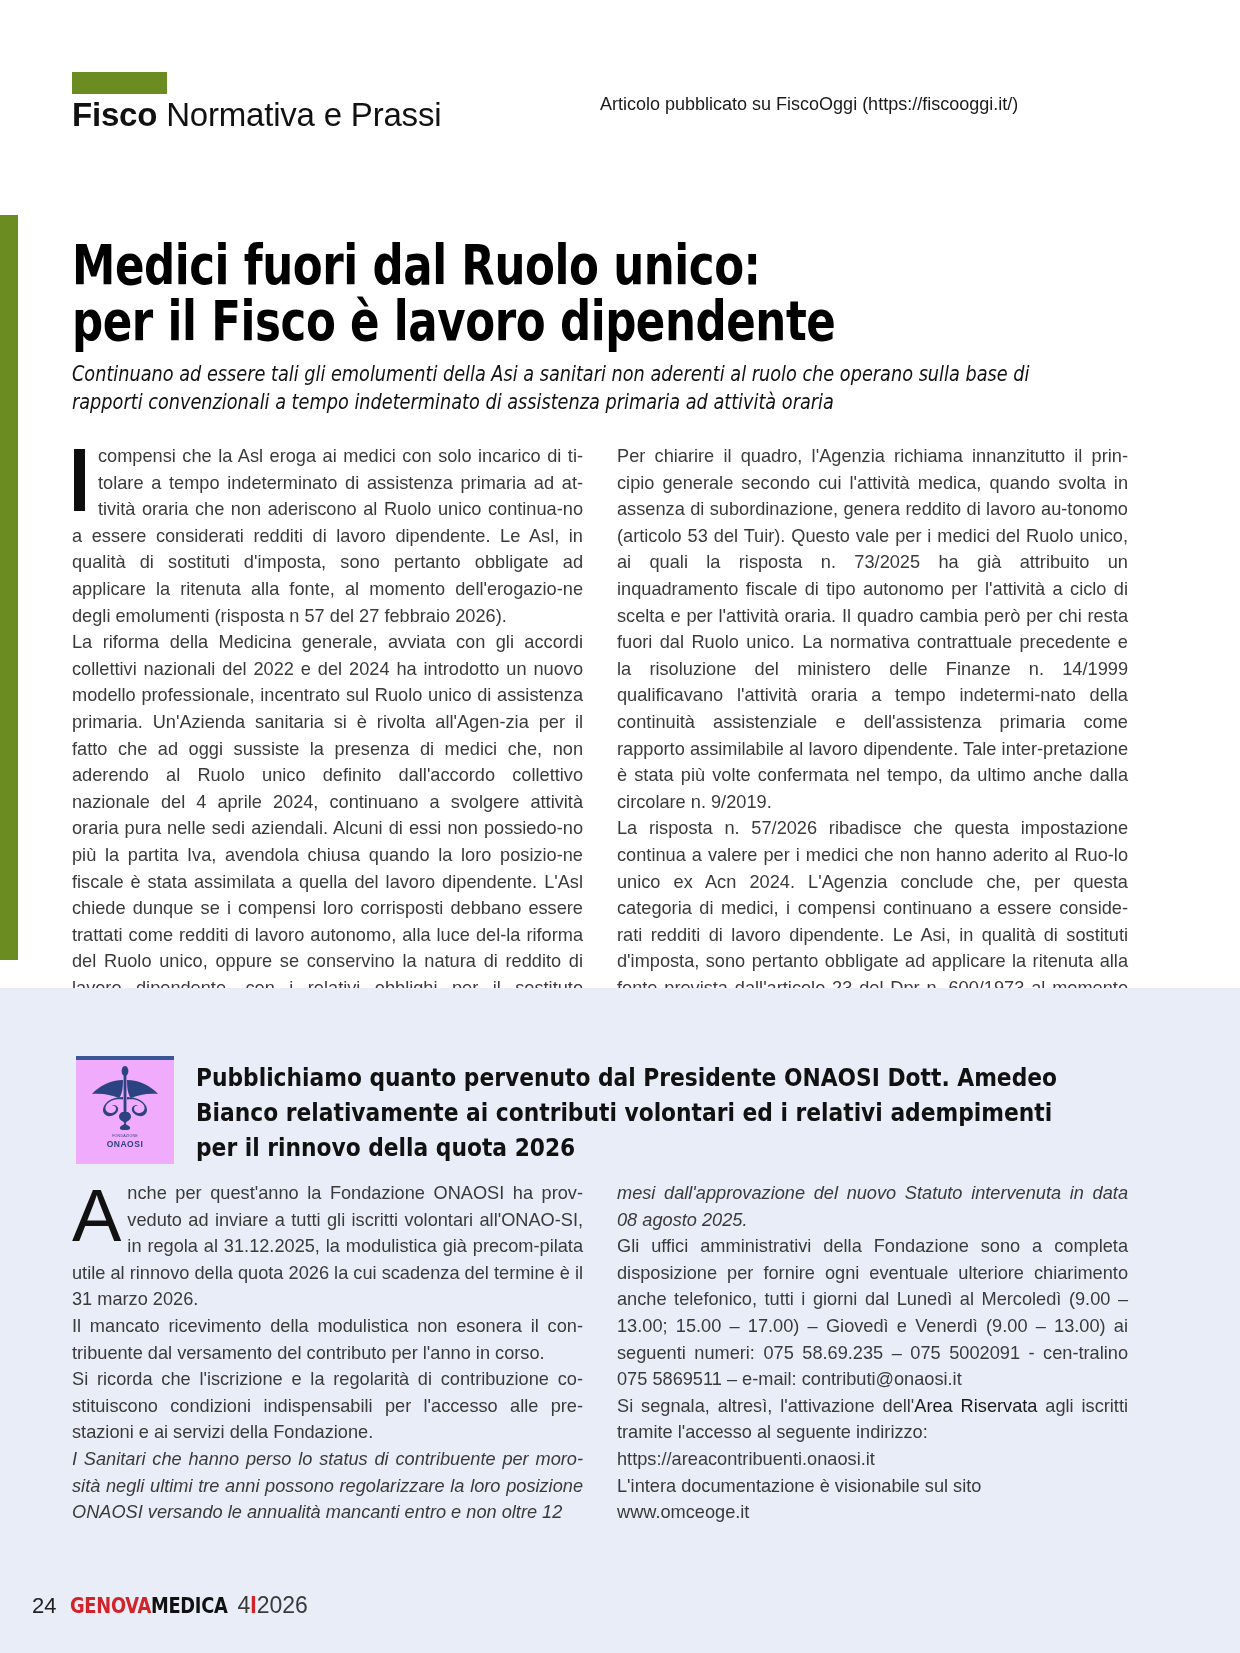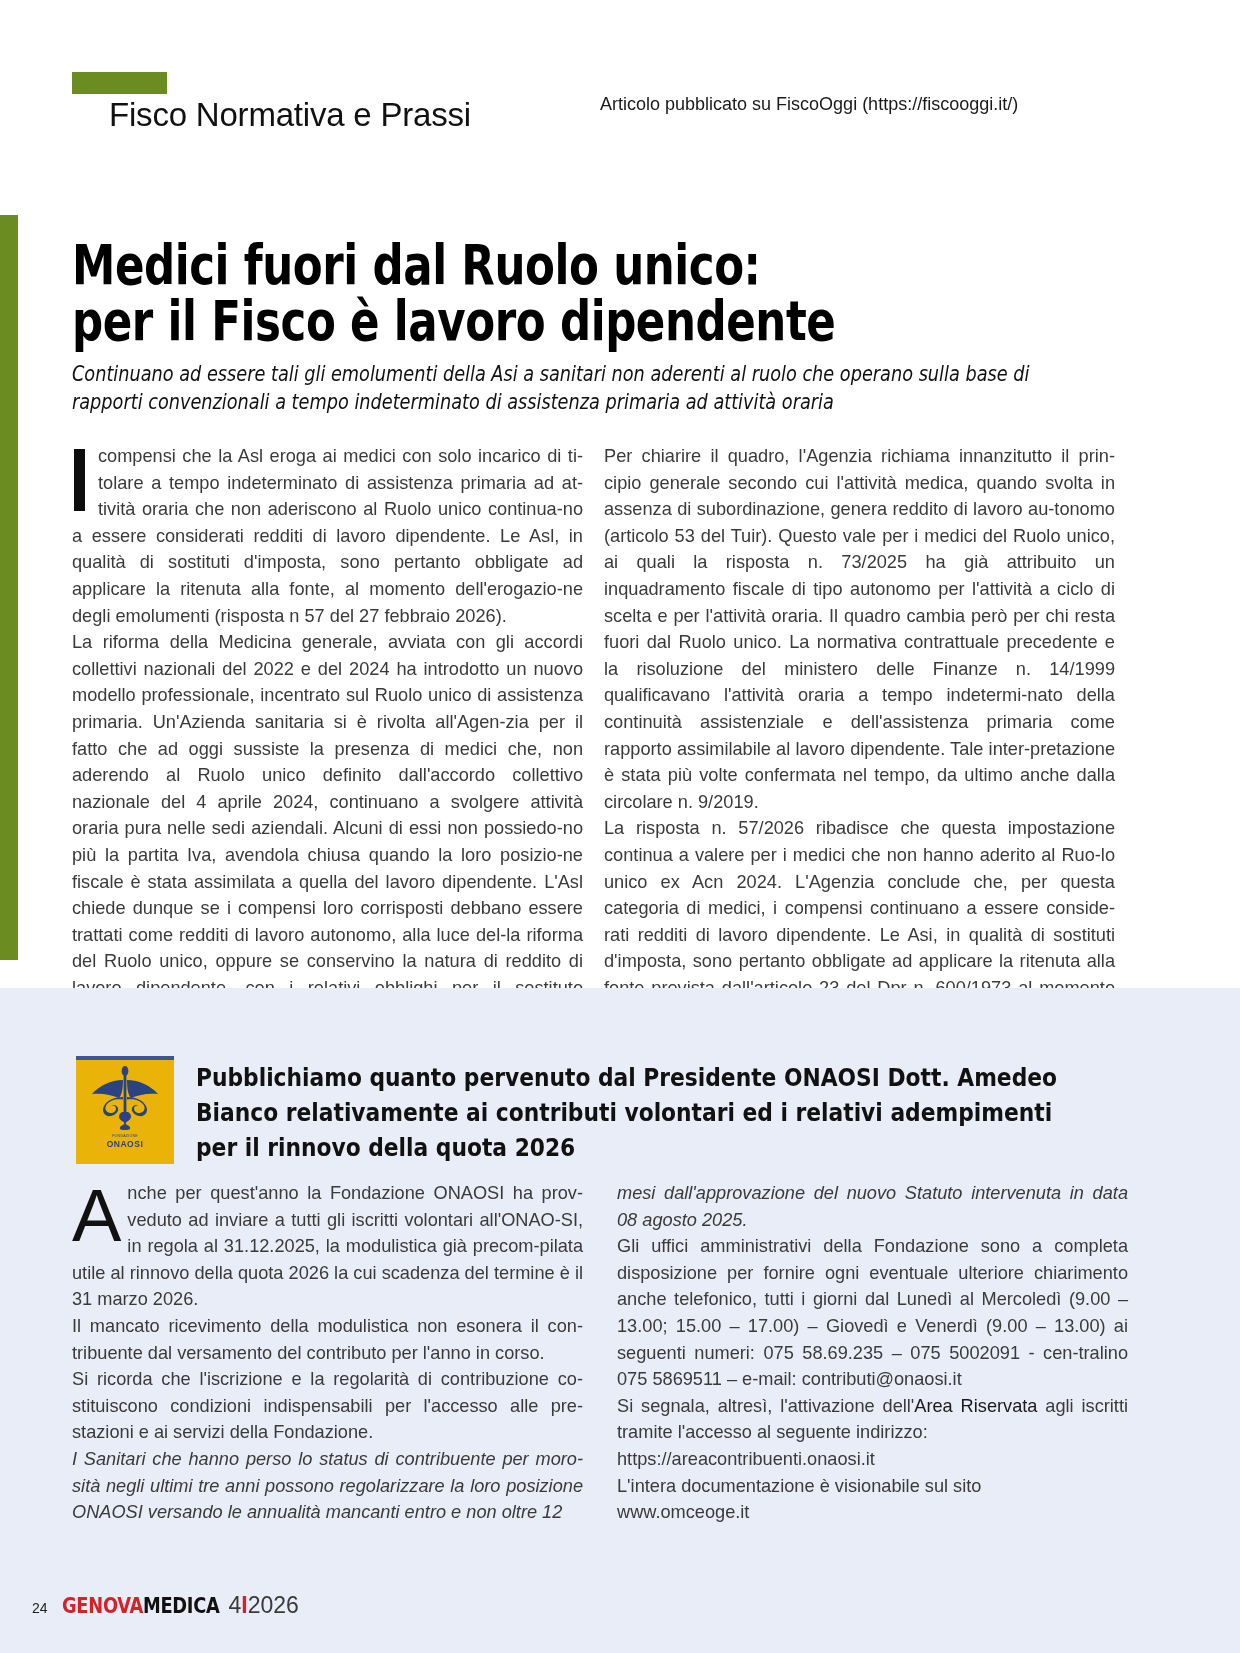--- a/index.html
+++ b/index.html
@@ -17,21 +17,21 @@
   
   .masthead{position:absolute;left:72px;top:72px;width:1090px;height:70px;}
   .green-chip{
     position:absolute;left:0;top:0;width:95px;height:22px;background:#6b8c21;
   }
   .section-title{
     position:absolute;left:0;top:24px;
     font-size:33px;font-weight:400;color:#111;letter-spacing:-0.2px;
     white-space:nowrap;
   }
-  .section-title b{font-weight:400;margin-left:37px;}
+  .section-title b{font-weight:700;}
   .source-line{
     position:absolute;left:528px;top:20px;width:560px;
     font-size:18px;line-height:25px;color:#1a1a1a;
   }
   
   .headline{
     position:absolute;left:72px;top:200px;width:1090px;
     font-size:55px;line-height:56px;font-weight:700;color:#000;
     font-family:"Liberation Sans Narrow","DejaVu Sans Condensed","Liberation Sans",sans-serif;
     transform:scaleX(0.88);transform-origin:left top;
@@ -41,41 +41,41 @@
   
   .standfirst{
     position:absolute;left:72px;top:360px;width:1056px;
     font-style:italic;font-size:20.5px;line-height:28px;color:#111;
     font-family:"Liberation Sans Narrow","DejaVu Sans Condensed","Liberation Sans",sans-serif;
     transform:scaleX(0.96);transform-origin:left top;
   }
   
   .article-cols{
     position:absolute;left:72px;top:443px;width:1056px;height:520px;
-    display:flex;gap:21px;
+    display:flex;gap:34px;
   }
   .col{width:511px;}
   .col p{
     margin:0;
     font-size:18.2px;line-height:26.6px;color:#3a3a3a;
     text-align:justify;
     hyphens:manual;
   }
   .dropbar{
     float:left;width:11px;height:62px;background:#0d0d0d;
     margin:6px 13px 0 2px;
   }
   
   .onaosi-panel{
     position:absolute;left:0;top:988px;width:1240px;height:665px;
     background:#e9edf7;
   }
   .logo-box{
     position:absolute;left:76px;top:1056px;width:98px;height:104px;
-    background:#eab308;border-top:4px solid #3b5697;
+    background:#f0abfc;border-top:4px solid #3b5697;
     display:flex;flex-direction:column;align-items:center;justify-content:flex-start;
   }
   .logo-box svg{display:block;margin-top:4px;}
   .logo-word{
     font-size:8.5px;letter-spacing:0.5px;color:#2c4382;font-weight:700;
     margin-top:1px;
   }
   .logo-word-sm{font-size:3.6px;color:#2c4382;letter-spacing:0.2px;margin-top:4px;}
   .onaosi-head{
     position:absolute;left:196px;top:1060px;width:930px;
@@ -95,21 +95,21 @@
   .dropcap-A{
     float:left;font-size:74px;line-height:60px;font-weight:400;color:#111;
     margin:6px 6px 0 0;font-family:"Liberation Sans",sans-serif;
   }
   .b{font-weight:400;color:#1a1a1a;}
   
   .footer{
     position:absolute;left:32px;top:1592px;width:600px;
     display:flex;align-items:baseline;gap:14px;
   }
-  .pageno{font-size:14px;color:#222;}
+  .pageno{font-size:22px;color:#222;}
   .mast-logo{
     font-family:"Liberation Sans Narrow","DejaVu Sans Condensed","Liberation Sans",sans-serif;
     font-weight:700;font-size:22px;letter-spacing:-0.3px;
     transform:scaleX(0.9);transform-origin:left;
   }
   .mast-logo .genova{color:#d2232a;}
   .mast-logo .medica{color:#111;}
   .issue{font-size:23px;color:#3a3a3a;margin-left:-22px;}
   .issue .bar{color:#d2232a;font-weight:700;}
 </style>

